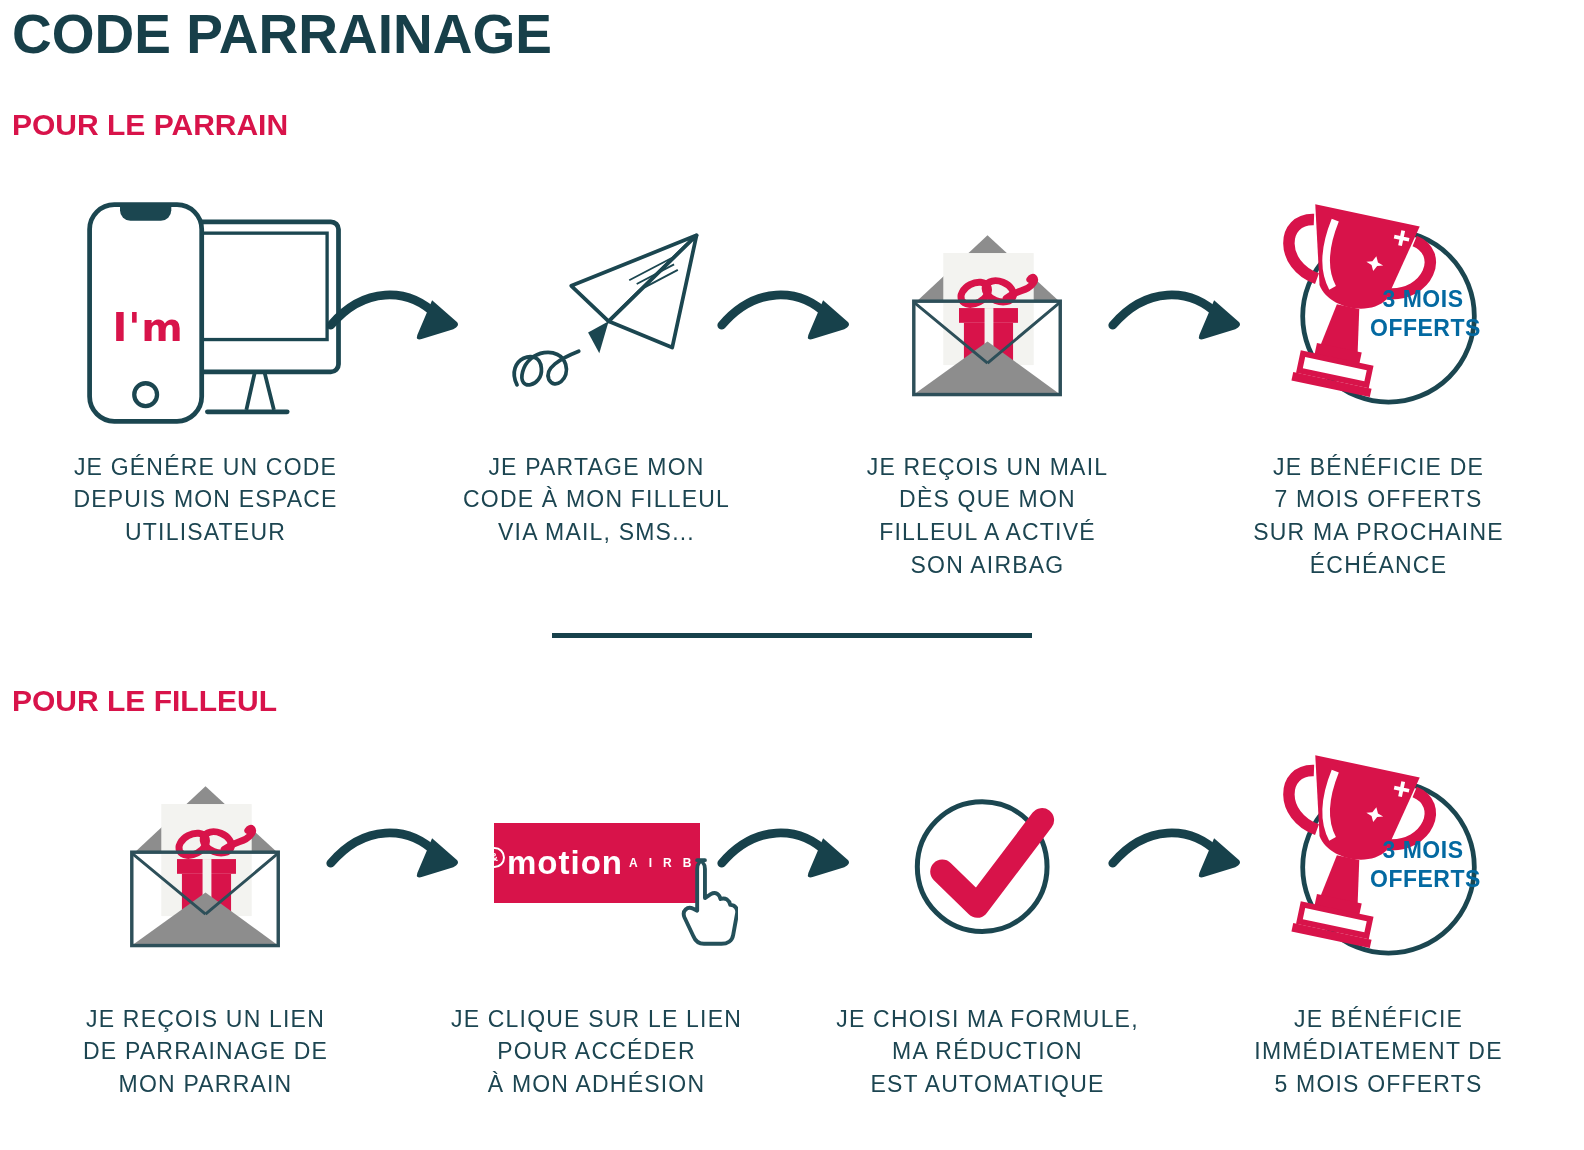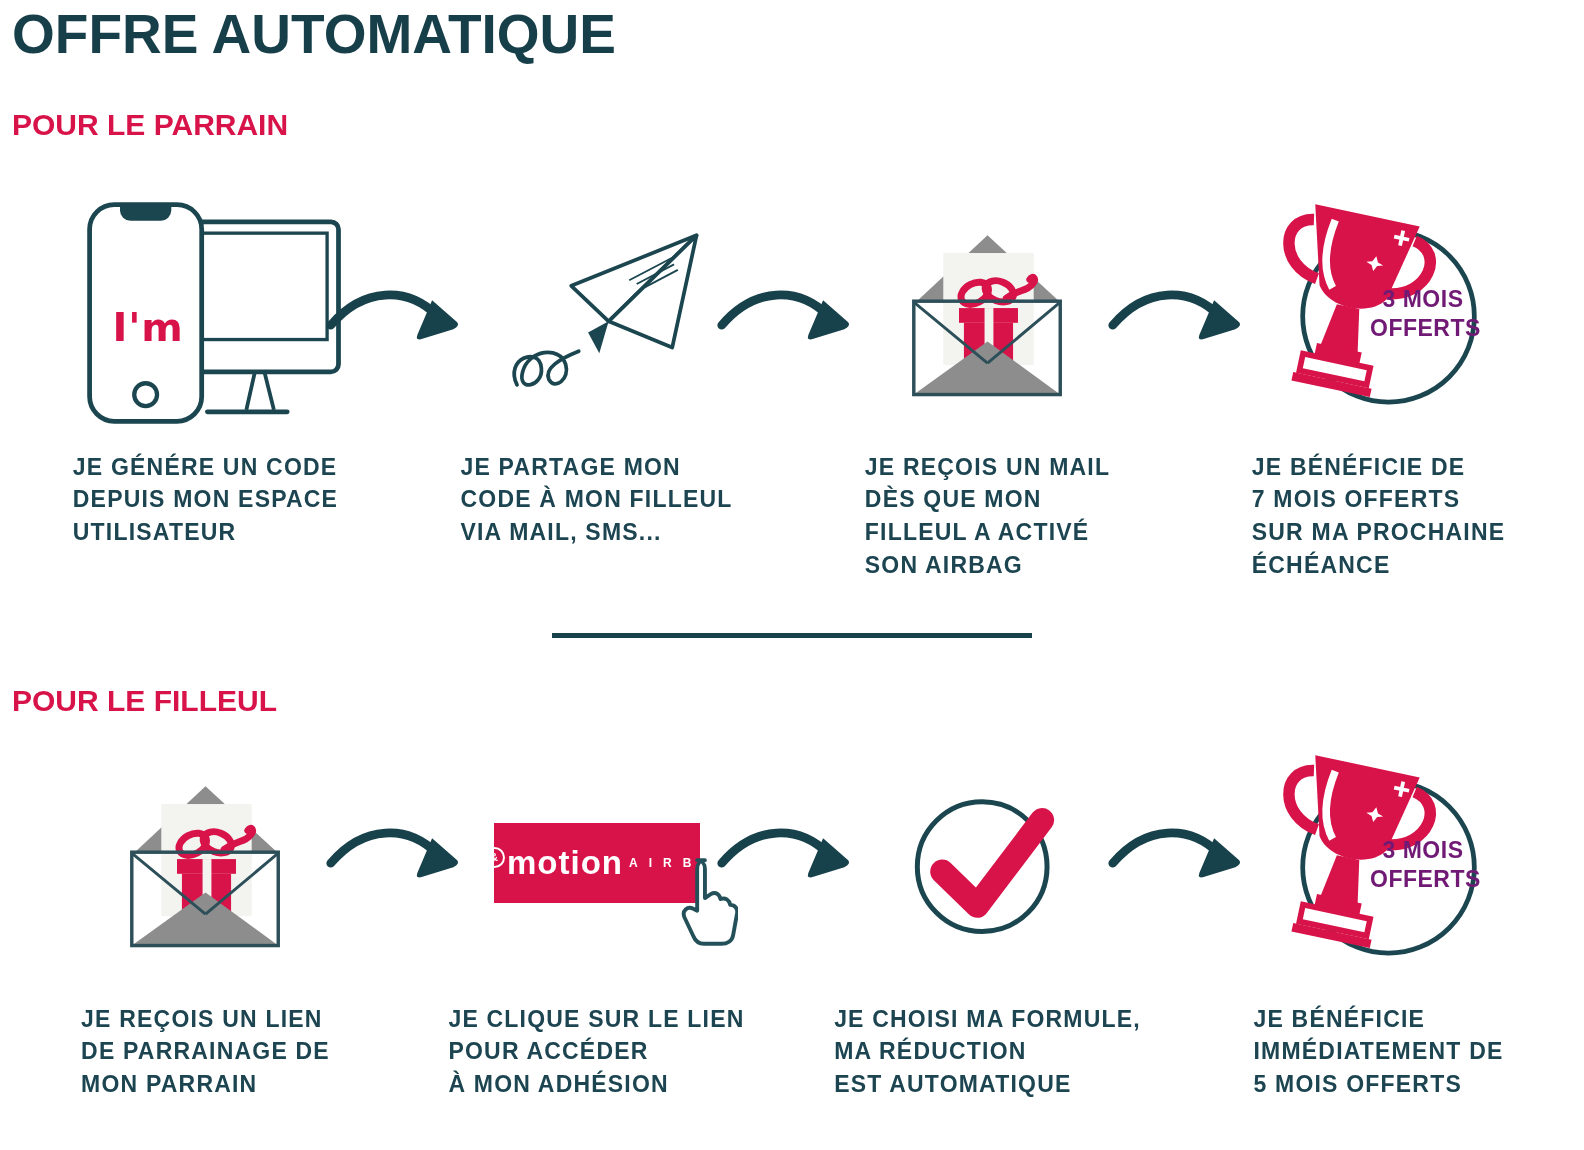--- a/index.html
+++ b/index.html
@@ -12,38 +12,38 @@
   .section-heading{font-size:30px;font-weight:bold;color:#d8134a;
                    margin:46px 0 0 2px;line-height:1.1;}
   .section-heading.first{margin-top:44px;}
 
   .steps-row{display:grid;grid-template-columns:repeat(4,1fr);
              position:relative;margin-top:40px;}
   .step{display:flex;flex-direction:column;align-items:center;}
   .icon-zone{display:flex;align-items:center;justify-content:center;position:relative;}
   .row1 .icon-zone{height:262px;}
   .row2 .icon-zone{height:212px;}
-  .caption{font-size:23px;font-weight:bold;letter-spacing:1.2px;line-height:1.42;
-           color:#1c4551;white-space:pre-line;margin-top:8px;}
+  .caption{font-size:23px;font-weight:normal;letter-spacing:1.2px;line-height:1.42;
+           text-align:center;color:#1c4551;white-space:pre-line;margin-top:8px;}
   .row1 .caption{min-height:146px;}
   .row2 .caption{margin-top:34px;}
 
   .arrow{position:absolute;width:140px;}
   .row1 .arrow{top:96px;}
   .row2 .arrow{top:58px;}
   .arrow.a1{left:calc(25% - 78px);}
   .arrow.a2{left:calc(50% - 78px);}
   .arrow.a3{left:calc(75% - 78px);}
 
   .divider{width:480px;height:5px;background:#17414b;margin:36px auto 0 auto;}
 
   .trophy-wrap{position:relative;width:205px;height:210px;}
   .badge-text{position:absolute;left:94px;top:78px;width:106px;text-align:center;
               font-size:23px;font-weight:bold;letter-spacing:0.5px;line-height:1.25;
-              color:#701a75;white-space:pre-line;}
+              color:#0369a1;white-space:pre-line;}
 
   .logo-wrap{position:relative;}
   .logo-btn{width:206px;height:80px;background:#d8134a;display:flex;
             flex-direction:row;align-items:center;justify-content:center;
             border:none;cursor:pointer;padding:0;}
   .brand-row{display:flex;align-items:center;color:#fff;font-weight:bold;
              font-size:33px;letter-spacing:1px;line-height:1;}
   .brand-row .amp{display:inline-flex;align-items:center;justify-content:center;
                   width:17px;height:17px;border:2px solid #fff;border-radius:50%;
                   font-size:11px;margin:0 2px 10px 2px;}
@@ -118,21 +118,21 @@
     </g>
 
     <g id="pointer-hand">
       <path d="M30,4 c5,0 8,4 8,9 l0,30 6,-4 c5,-3 9,0 10,5 c5,-2 9,1 10,6 c5,0 8,4 7,9 l-4,22 c-1,6 -6,9 -12,9 l-18,0 c-5,0 -9,-3 -11,-8 l-9,-19 c-3,-7 3,-12 9,-9 l4,2 0,-43 c0,-5 3,-9 8,-9 z" fill="#ffffff" stroke="#24505a" stroke-width="4" stroke-linejoin="round"></path>
     </g>
   </defs>
 </svg>
 
 <div class="page">
 
-  <div class="page-title">OFFRE AUTOMATIQUE</div>
+  <div class="page-title">CODE PARRAINAGE</div>
 
   <div class="section-heading first">POUR LE PARRAIN</div>
 
   <div class="steps-row row1">
 
     <div class="step">
       <div class="icon-zone">
         <svg width="285" height="250" viewBox="0 0 300 250">
           <use href="#phone-computer"></use>
           <text x="52" y="155" fill="#d8134a" font-size="42" font-weight="bold" letter-spacing="1" font-family="DejaVu Sans, sans-serif">I'm</text>

